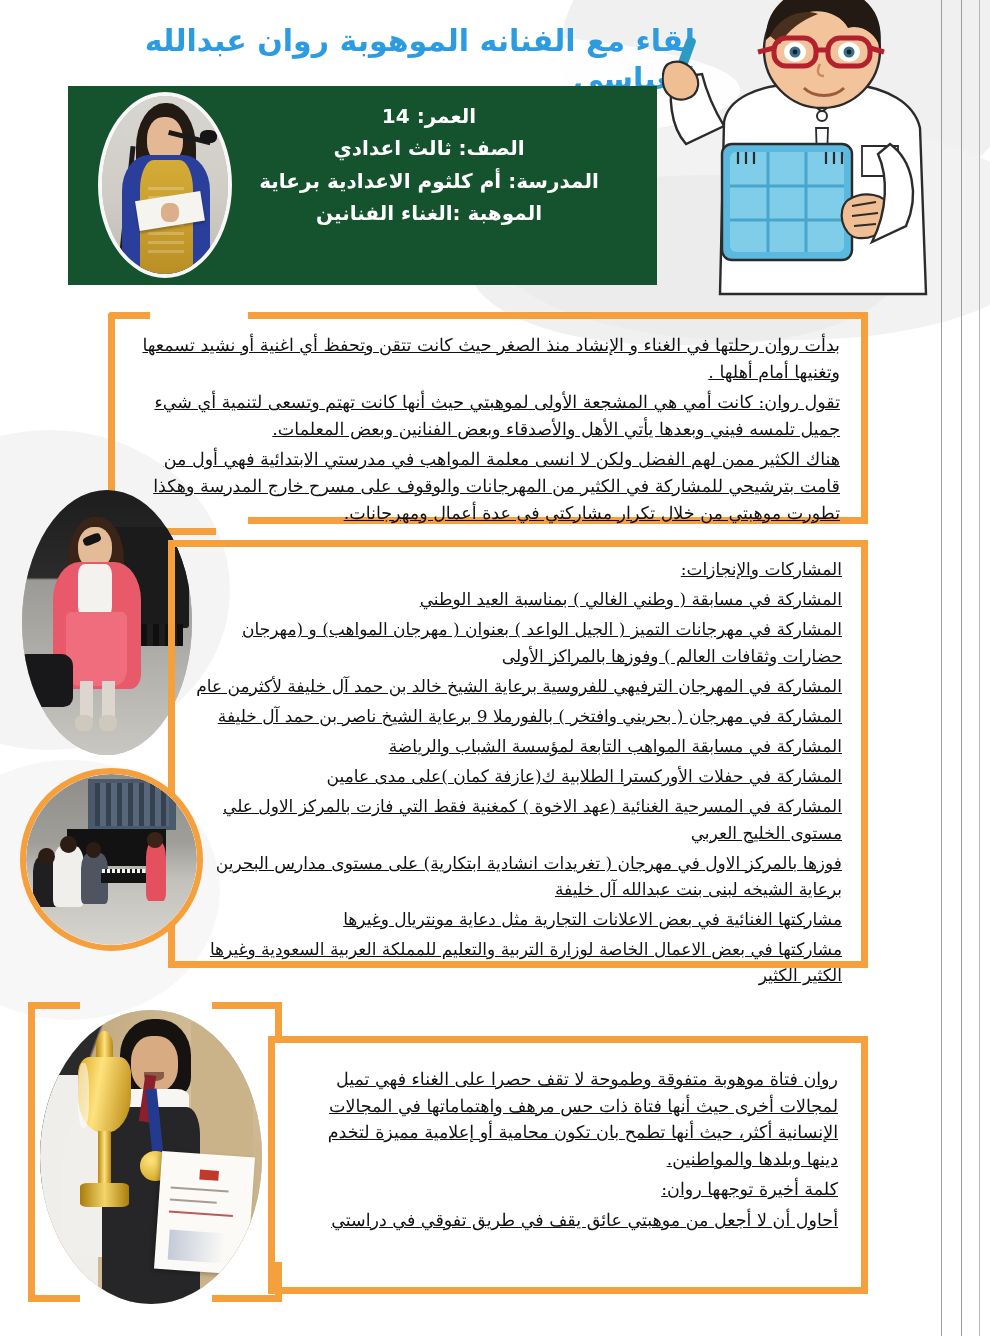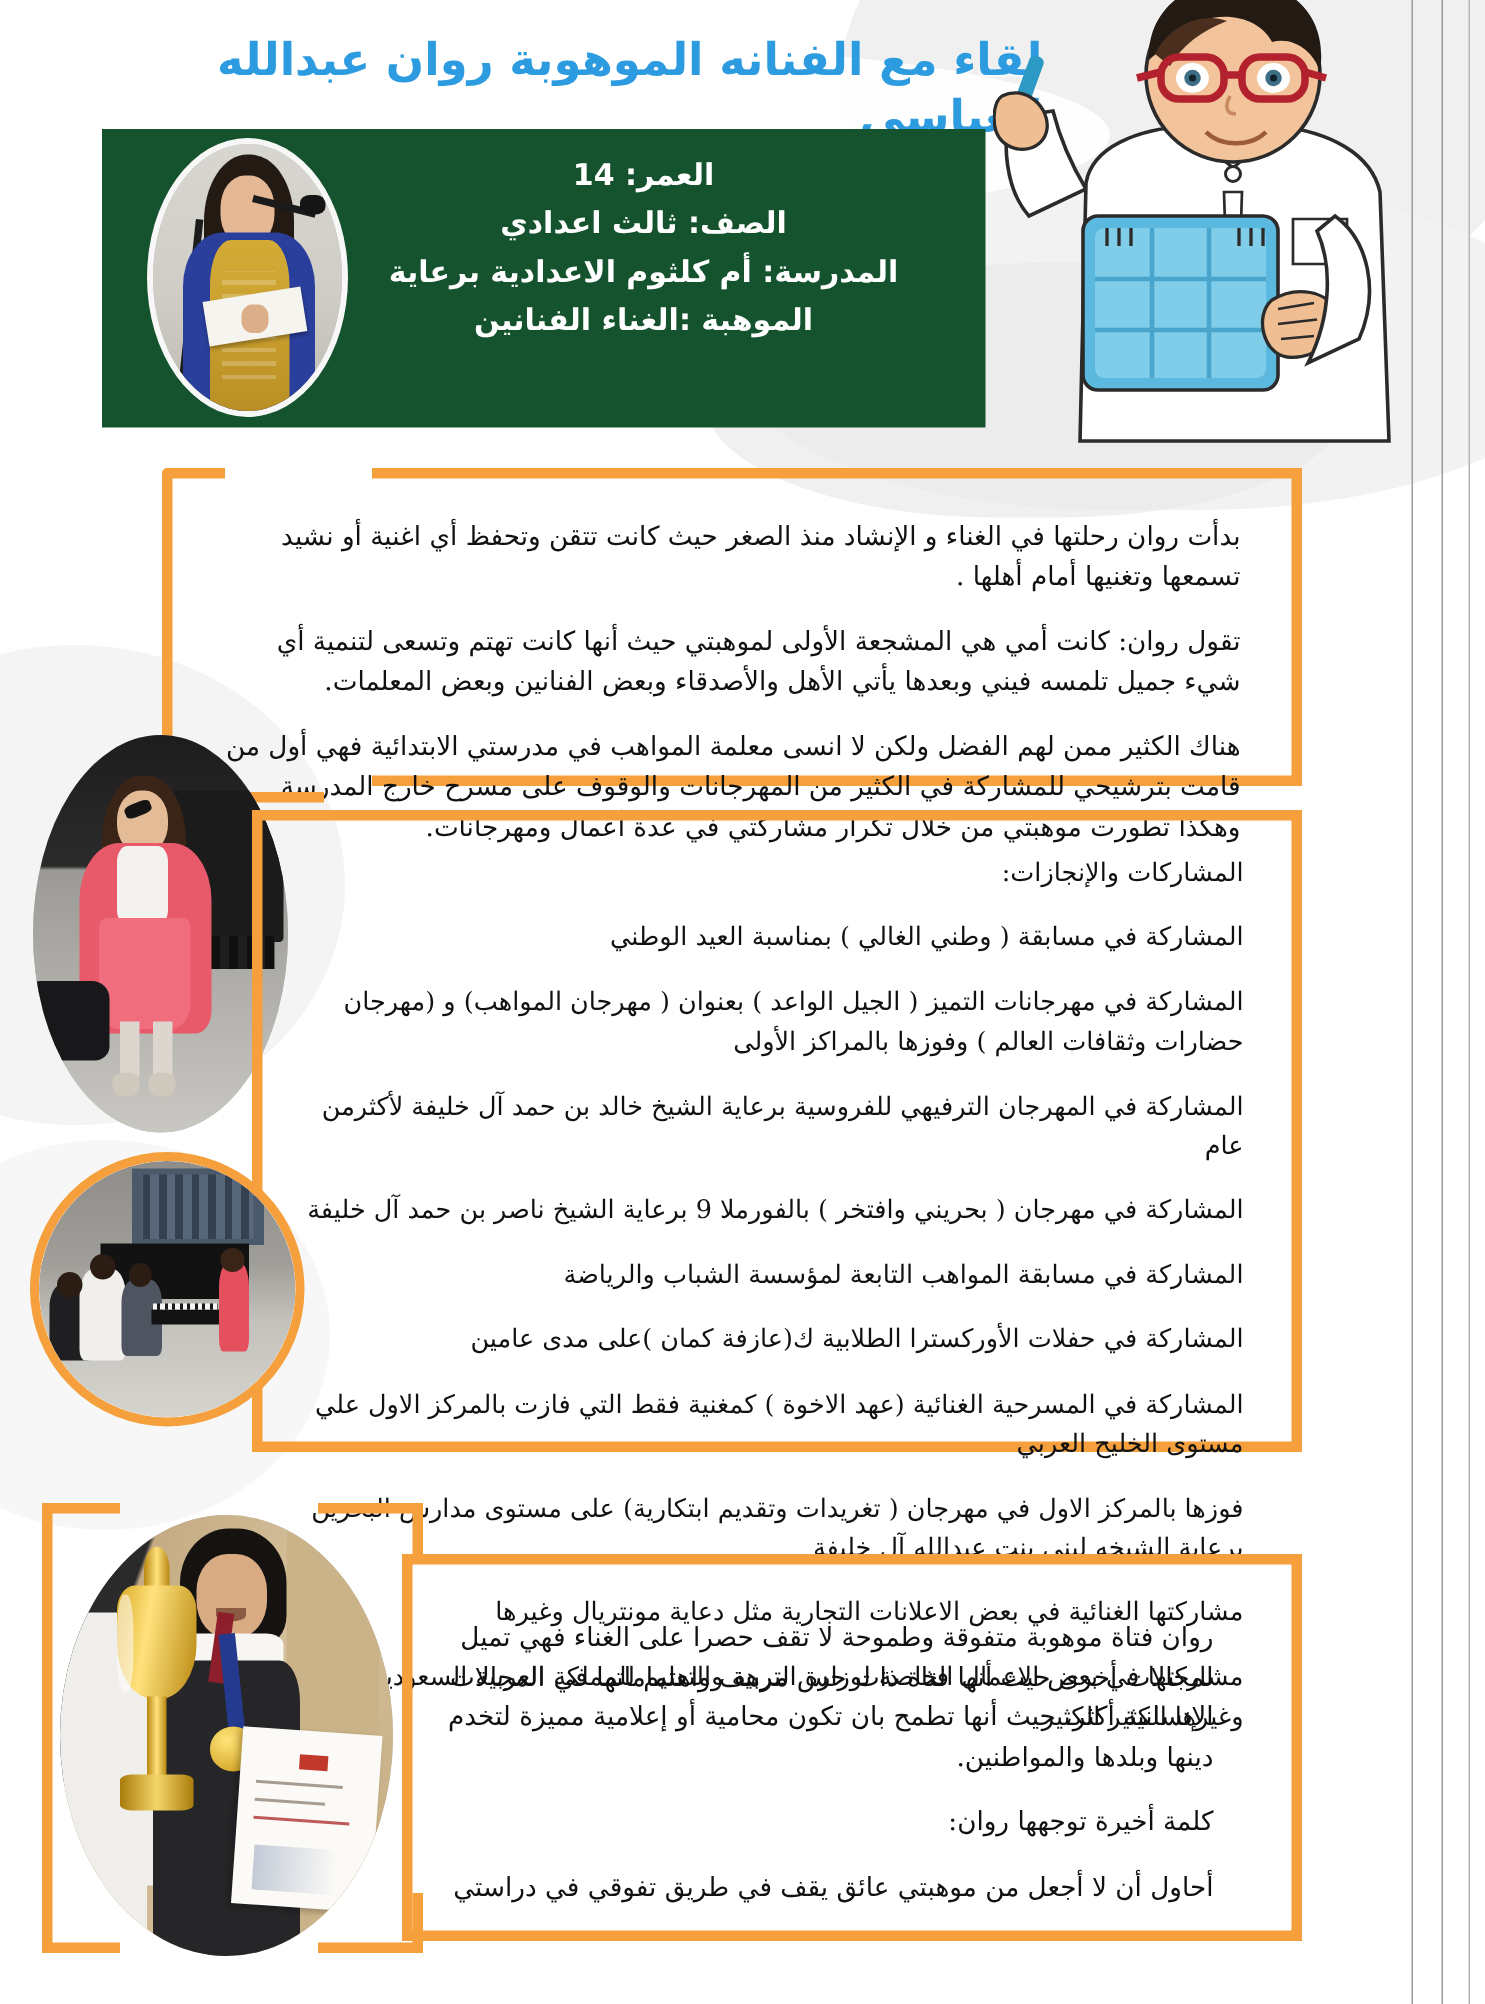--- a/index.html
+++ b/index.html
@@ -182,21 +182,21 @@
 
   
   .frame{position:absolute;}
   .frame .bar{position:absolute;background:#F5A03C;}
 
   .body-text{
     position:absolute;direction:rtl;text-align:right;
     color:#111;font-size:17.5px;line-height:1.52;
     font-family:"DejaVu Serif","Liberation Serif",serif;
   }
-  .body-text p{margin:17px;}
+  .body-text p{margin:4px;text-decoration:underline;}
 
   
   #frame1{left:108px;top:312px;width:760px;height:212px;}
   #frame1 .top-l{left:0;top:0;width:42px;height:7px;border-radius:4px 0 0 0;}
   #frame1 .left-v{left:0;top:0;width:7px;height:212px;border-radius:4px;}
   #frame1 .bot-l{left:0;bottom:0;width:42px;height:7px;}
   #frame1 .right-v{right:0;top:0;width:7px;height:212px;}
   #frame1 .top-r{right:0;top:0;width:620px;height:7px;}
   #frame1 .bot-r{right:0;bottom:0;width:620px;height:7px;}
 
@@ -376,21 +376,21 @@
     <div class="bar right-v"></div>
     <div class="body-text" style="left:18px;top:12px;width:660px;font-size:17px;line-height:1.54;">
       <p>المشاركات والإنجازات:</p>
       <p>المشاركة في مسابقة ( وطني الغالي ) بمناسبة العيد الوطني</p>
       <p>المشاركة في مهرجانات التميز ( الجيل الواعد ) بعنوان ( مهرجان المواهب) و (مهرجان حضارات وثقافات العالم ) وفوزها بالمراكز الأولى</p>
       <p>المشاركة في المهرجان الترفيهي للفروسية برعاية الشيخ خالد بن حمد آل خليفة لأكثرمن عام</p>
       <p>المشاركة في مهرجان ( بحريني وافتخر ) بالفورملا 9 برعاية الشيخ ناصر بن حمد آل خليفة</p>
       <p>المشاركة في مسابقة المواهب التابعة لمؤسسة الشباب والرياضة</p>
       <p>المشاركة في حفلات الأوركسترا الطلابية ك(عازفة كمان )على مدى عامين</p>
       <p>المشاركة في المسرحية الغنائية (عهد الاخوة ) كمغنية فقط التي فازت بالمركز الاول علي مستوى الخليح العربي</p>
-      <p>فوزها بالمركز الاول في مهرجان ( تغريدات وتقديم ابتكارية) على مستوى مدارس البحرين برعاية الشيخه لبنى بنت عبدالله آل خليفة</p>
+      <p>فوزها بالمركز الاول في مهرجان ( تغريدات انشادية ابتكارية) على مستوى مدارس البحرين برعاية الشيخه لبنى بنت عبدالله آل خليفة</p>
       <p>مشاركتها الغنائية في بعض الاعلانات التجارية مثل دعاية مونتريال وغيرها</p>
       <p>مشاركتها في بعض الاعمال الخاصة لوزارة التربية والتعليم للمملكة العربية السعودية وغيرها الكثير الكثير</p>
     </div>
   </div>
 
   <div class="photo photo-band">
     <div class="inner">
       <div class="sc band-bg">
         <div class="band-screen"></div>
         <div class="band-stage"></div>
@@ -441,20 +441,20 @@
         <div class="tr-cert-note"></div>
       </div>
     </div>
   </div>
 
   <div class="frame" id="frame3">
     <div class="bar top"></div>
     <div class="bar bot"></div>
     <div class="bar left-v"></div>
     <div class="bar right-v"></div>
-    <div class="body-text" style="left:6px;top:26px;width:552px;">
+    <div class="body-text" style="left:22px;top:26px;width:552px;">
       <p>روان فتاة موهوبة متفوقة وطموحة لا تقف حصرا على الغناء فهي تميل لمجالات أخرى حيث أنها فتاة ذات حس مرهف واهتماماتها في المجالات الإنسانية أكثر، حيث أنها تطمح بان تكون محامية أو إعلامية مميزة لتخدم دينها وبلدها والمواطنين.</p>
       <p>كلمة أخيرة توجهها روان:</p>
       <p>أحاول أن لا أجعل من موهبتي عائق يقف في طريق تفوقي في دراستي</p>
     </div>
   </div>
 
 </div>
 
 </body></html>

